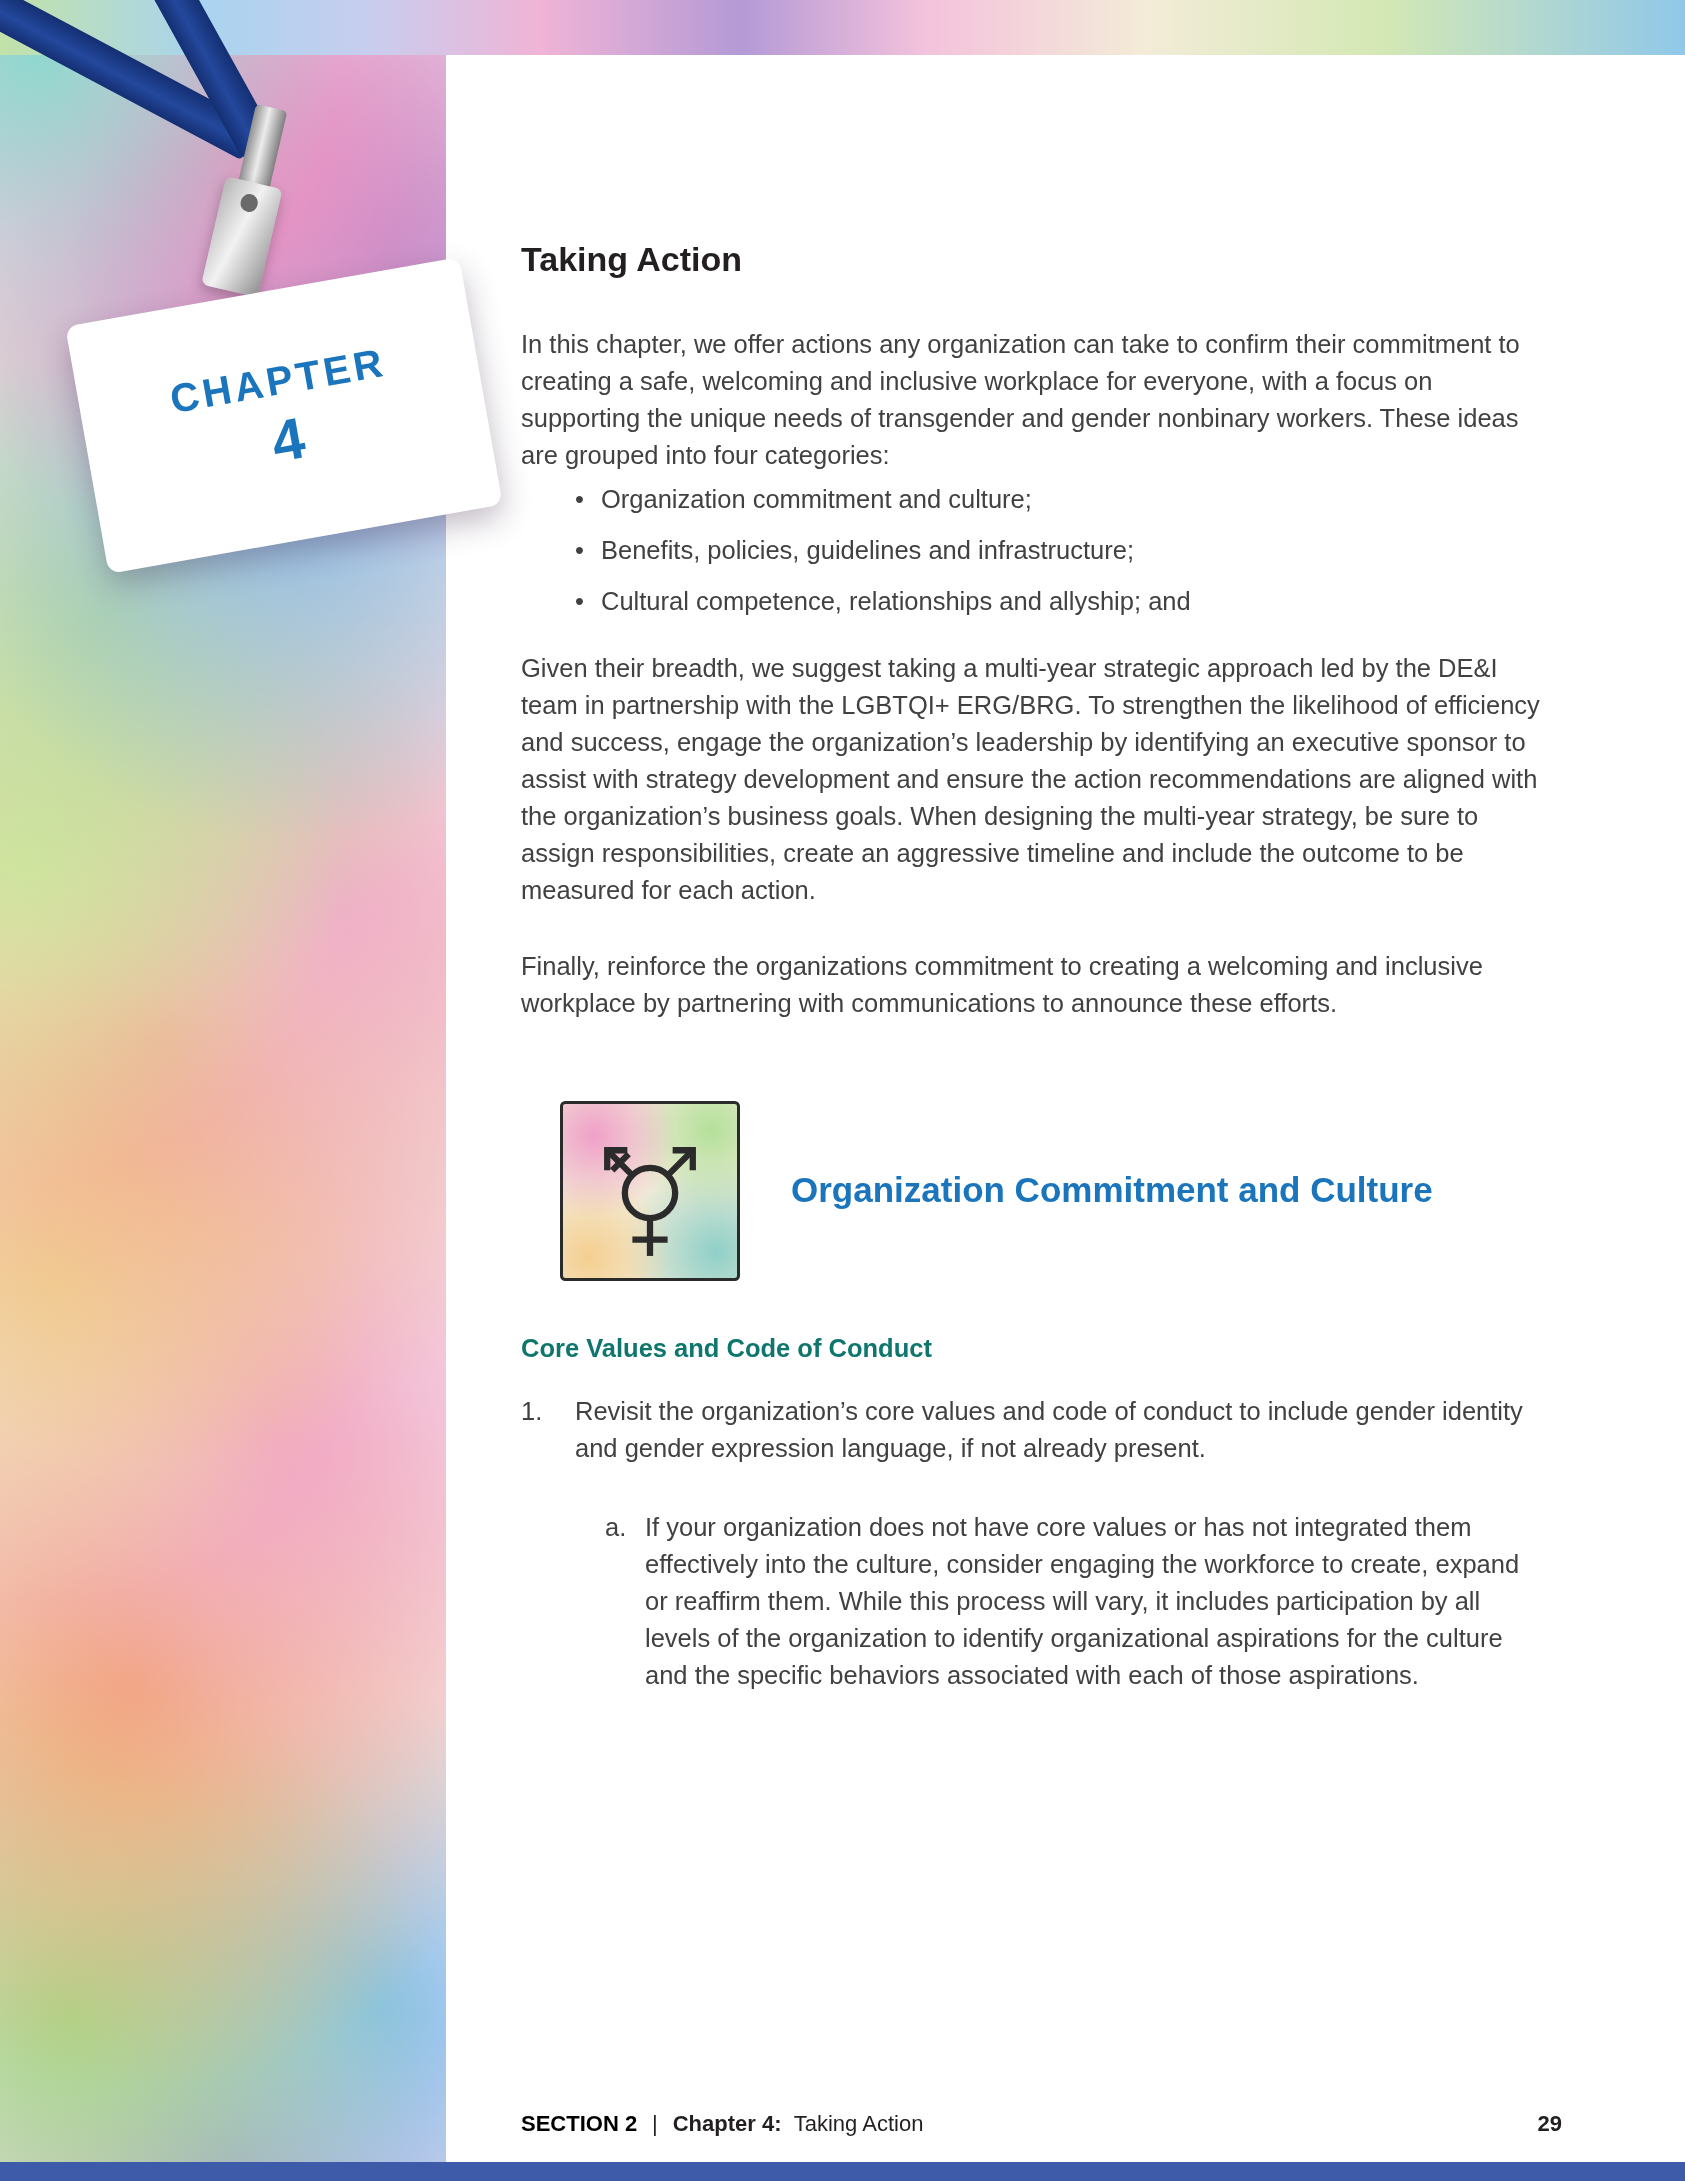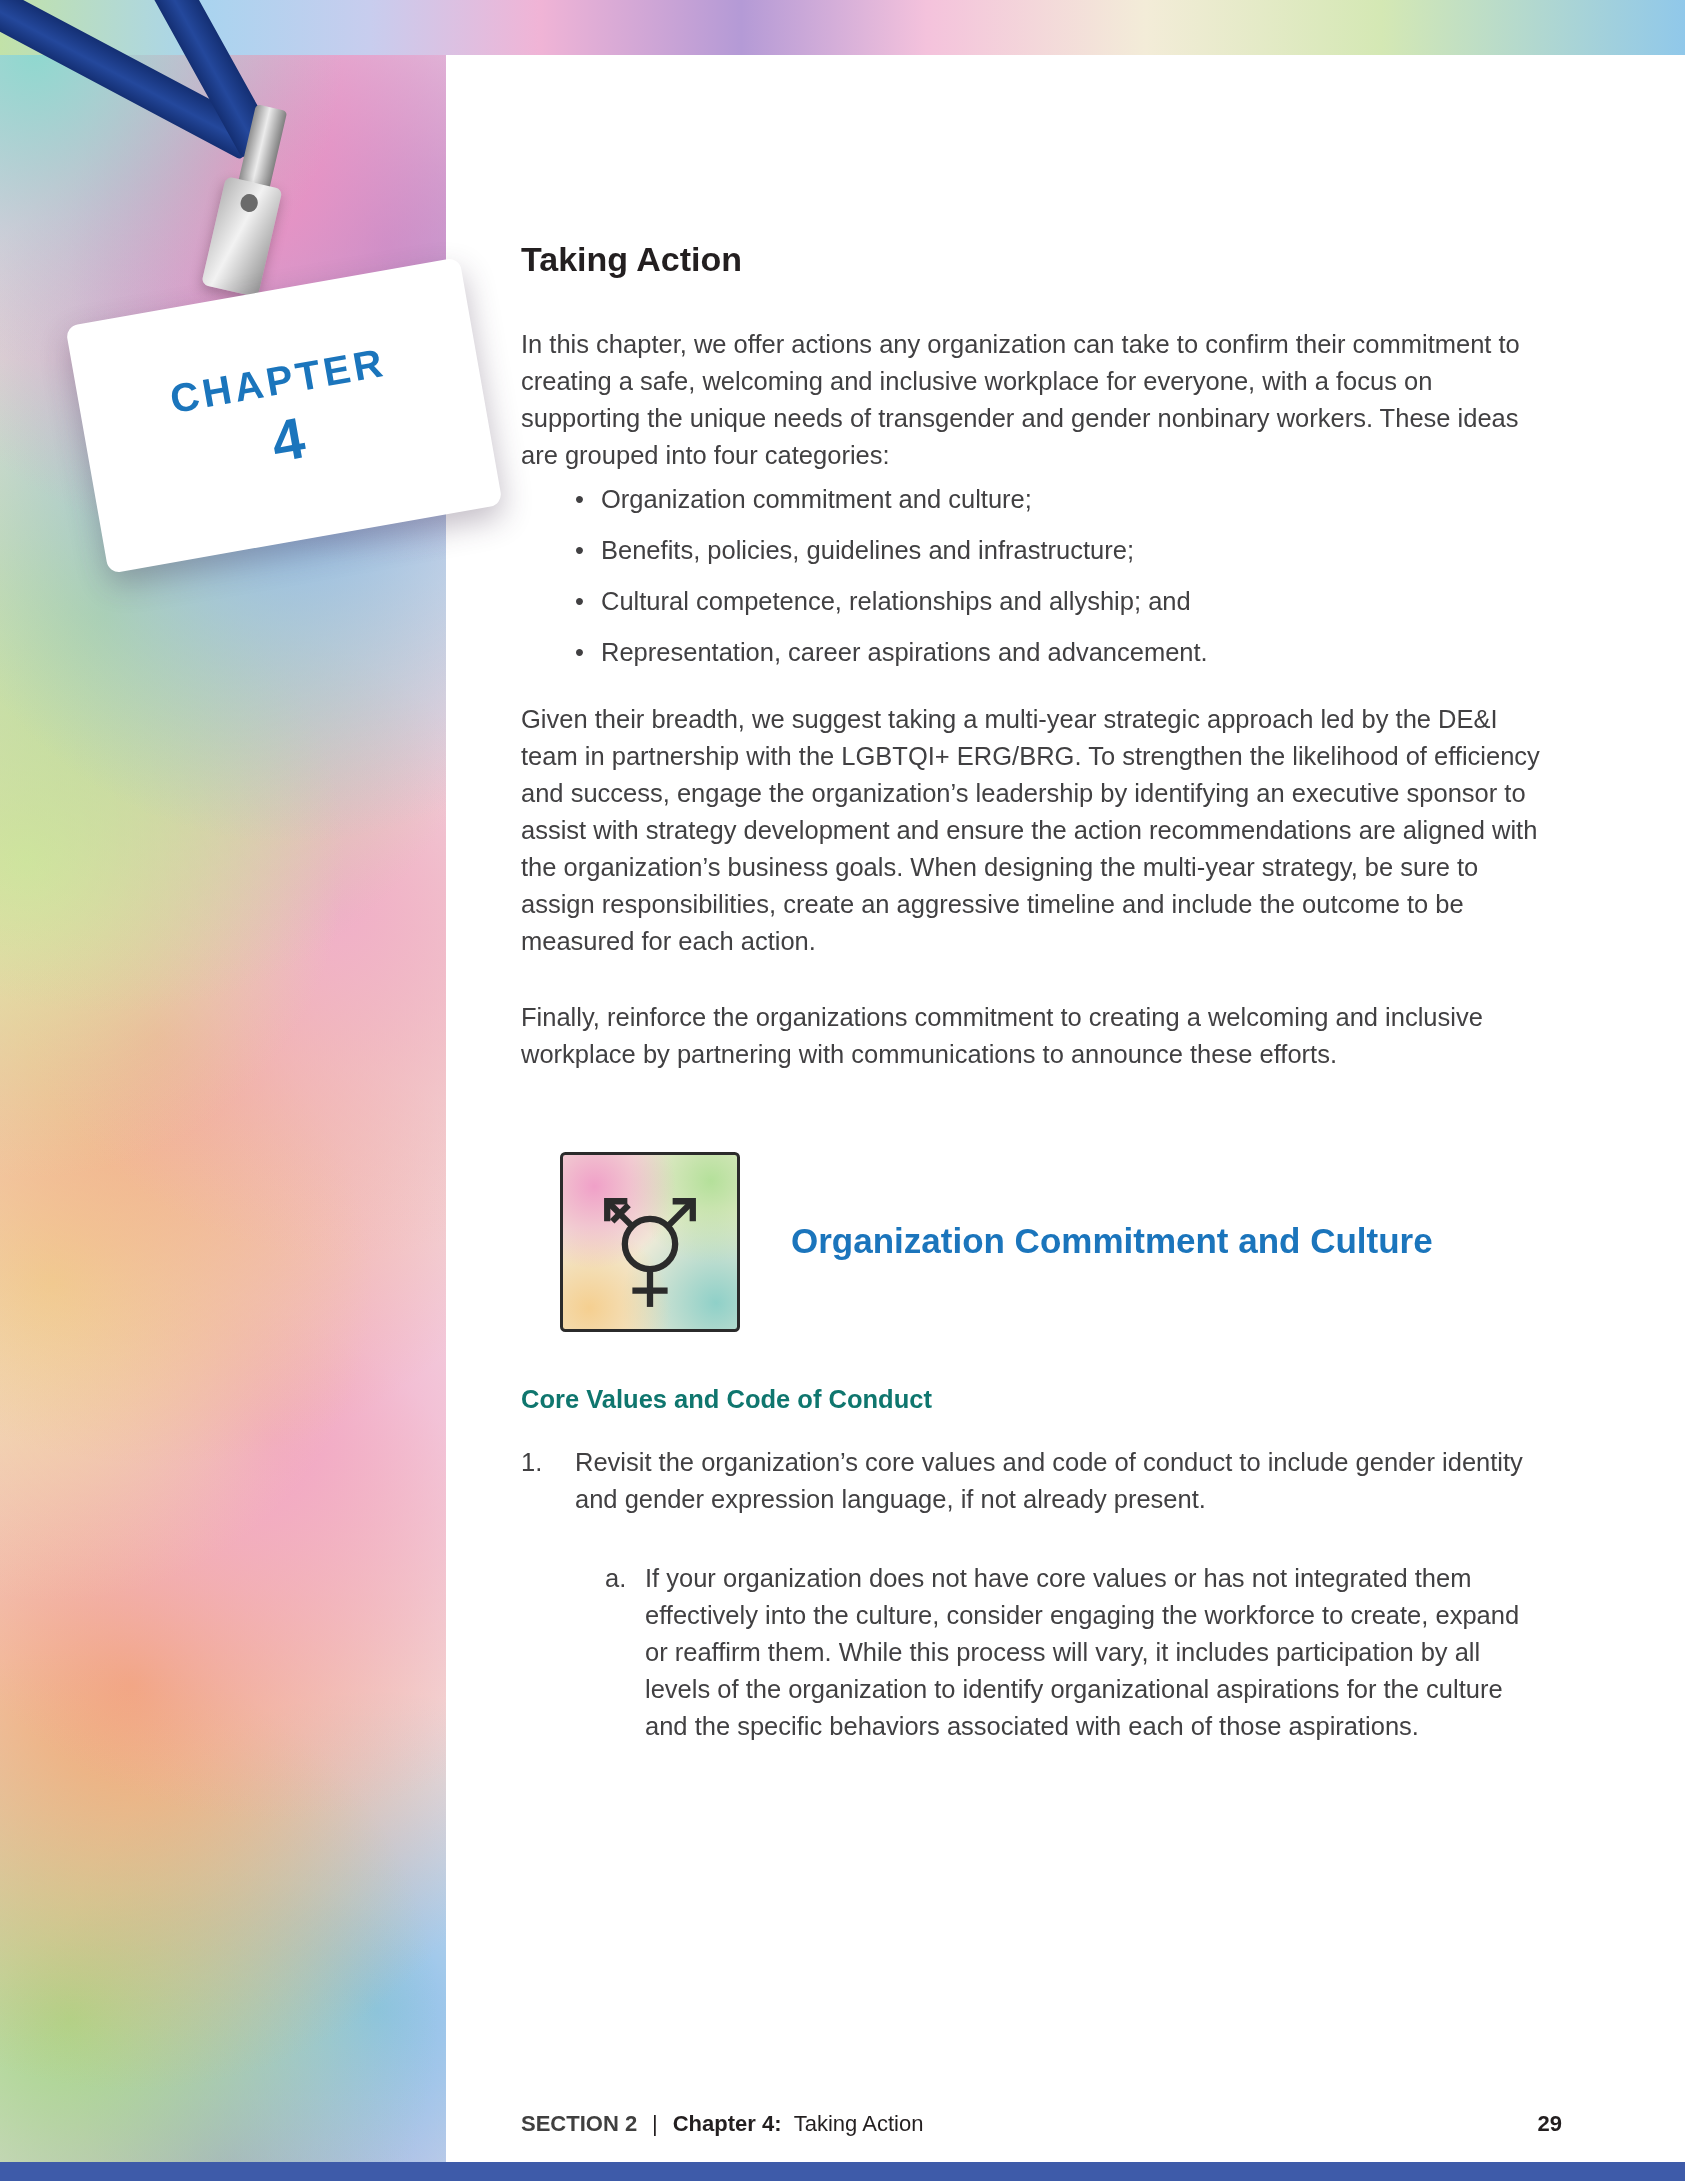--- a/index.html
+++ b/index.html
@@ -143,21 +143,21 @@
   
   .page-footer {
     position: absolute;
     left: 75px; right: 123px; bottom: 24.6px;
     display: flex;
     justify-content: space-between;
     align-items: baseline;
     font-size: 22px;
     color: #231f20;
   }
-  .footer-section { color: #404040; font-weight: bold; }
+  .footer-section { color: #000000; font-weight: bold; }
   .footer-divider { margin: 0 8.8px; color: #231f20; }
   .footer-chapter { font-weight: bold; }
   .footer-title { font-weight: normal; }
   .page-number { font-weight: bold; }
 
   
   .bottom-bar {
     position: absolute;
     left: 0; right: 0; bottom: 0;
     height: 19.3px;
@@ -248,21 +248,20 @@
   <main class="content">
 
     <h1 class="doc-title">Taking Action</h1>
 
     <p class="body-para">In this chapter, we offer actions any organization can take to confirm their commitment to creating a safe, welcoming and inclusive workplace for everyone, with a focus on supporting the unique needs of transgender and gender nonbinary workers. These ideas are grouped into four categories:</p>
 
     <ul class="cats">
       <li>Organization commitment and culture;</li>
       <li>Benefits, policies, guidelines and infrastructure;</li>
       <li>Cultural competence, relationships and allyship; and</li>
-      <li>Representation, career aspirations and advancement.</li>
     </ul>
 
     <p class="body-para mb-lg">Given their breadth, we suggest taking a multi-year strategic approach led by the DE&amp;I team in partnership with the LGBTQI+ ERG/BRG. To strengthen the likelihood of efficiency and success, engage the organization’s leadership by identifying an executive sponsor to assist with strategy development and ensure the action recommendations are aligned with the organization’s business goals. When designing the multi-year strategy, be sure to assign responsibilities, create an aggressive timeline and include the outcome to be measured for each action.</p>
 
     <p class="body-para mb-xl">Finally, reinforce the organizations commitment to creating a welcoming and inclusive workplace by partnering with communications to announce these efforts.</p>
 
 
     <div class="org-row">
       <div class="tg-icon-box">
         <svg width="132" height="151" viewBox="0 0 100 120" fill="none" xmlns="http://www.w3.org/2000/svg">

